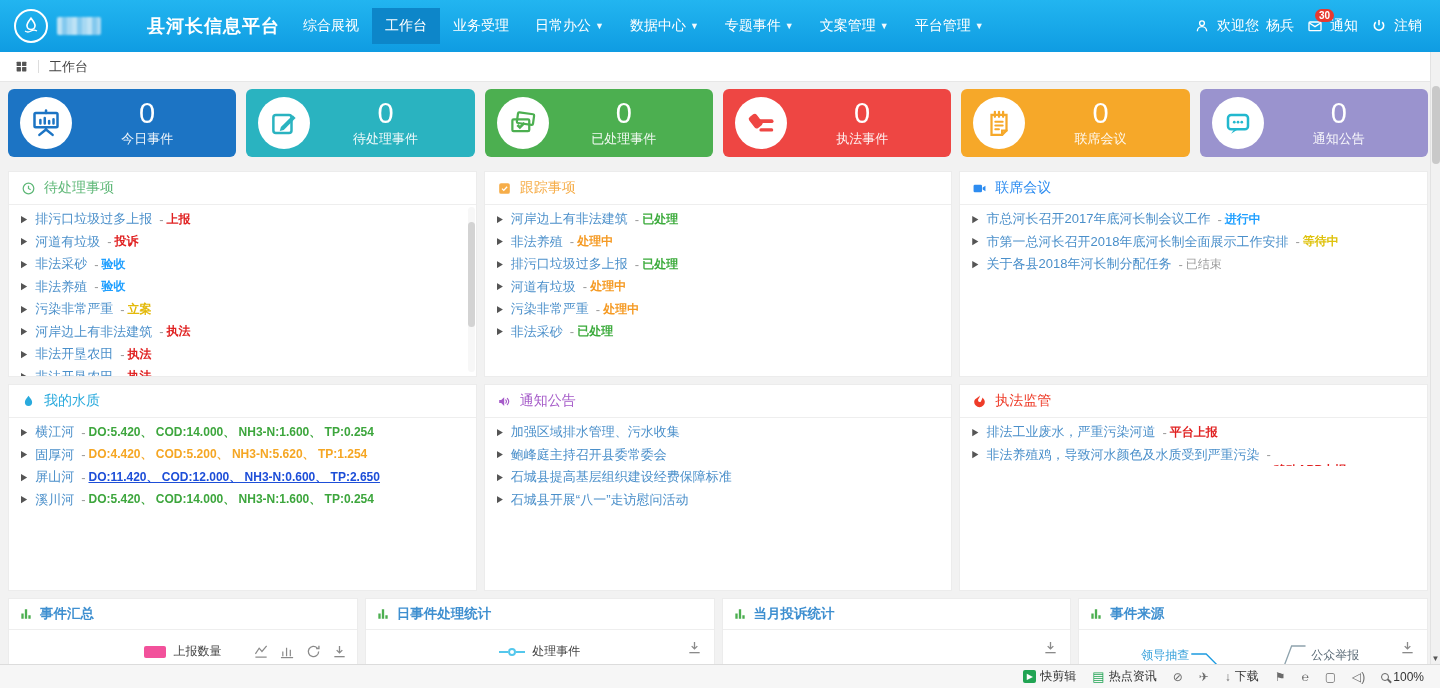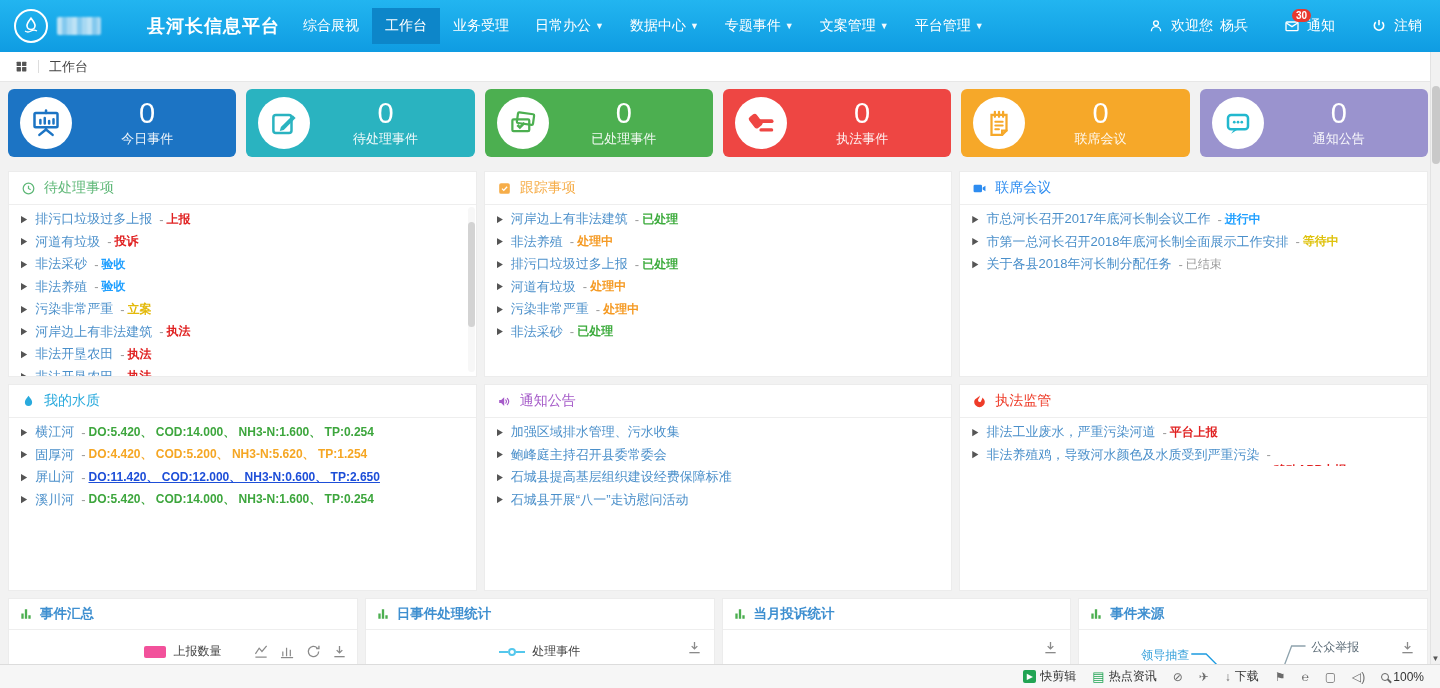--- a/index.html
+++ b/index.html
@@ -13,21 +13,21 @@
     align-items:center;justify-content:center;flex:0 0 auto;}
   .logo svg{width:22px;height:22px;}
   .masked{width:44px;height:18px;margin-left:9px;border-radius:2px;
     background:repeating-linear-gradient(90deg,#cfe9f7 0 5px,#8fcdef 5px 10px,#b7def4 10px 15px);
     filter:blur(1.3px);opacity:.9;}
   .brand{font-size:18px;font-weight:bold;margin:0 10px 0 2px;letter-spacing:1px;white-space:nowrap;padding-left:44px;}
   .menu{display:flex;height:36px;align-items:stretch;}
   .mi{display:flex;align-items:center;padding:0 13px;font-size:14px;cursor:pointer;white-space:nowrap;}
   .mi.active{background:#0d86c9;}
   .caret{font-size:9px;margin-left:4px;opacity:.95;}
-  .nav-right{margin-left:auto;display:flex;align-items:center;gap:36px;font-size:14px;}
+  .nav-right{margin-left:auto;display:flex;align-items:center;gap:13px;font-size:14px;}
   .ng{display:flex;align-items:center;gap:7px;cursor:pointer;position:relative;white-space:nowrap;}
   .ng svg{width:16px;height:16px;}
   .badge{position:absolute;top:-8px;left:8px;background:#e8392f;border-radius:8px;
     font-size:10px;line-height:13px;padding:0 4px;font-weight:bold;}
 
   
   .crumb{height:30px;background:#fff;border-bottom:1px solid #e7e7e7;display:flex;
     align-items:center;padding:0 15px;gap:10px;font-size:13px;color:#444;}
   .crumb svg{width:13px;height:13px;color:#555;}
   .cdiv{width:1px;height:13px;background:#ddd;}
@@ -567,21 +567,21 @@
             <path d="M8 2v7M5 6.5 8 9.5l3-3"></path>
               <path d="M2.5 13.5h11"></path>
           </svg>
         </div>
         <svg style="position:absolute;left:0;top:0;width:100%;height:100%;" viewBox="0 0 350 61" preserveAspectRatio="none">
           <path d="M118 61 C122 43 138 36 153 38 C169 40 177 49 181 61 Z" fill="#1d9be0"></path>
           <polyline points="113,24 128,24 141,37" fill="none" stroke="#1d9be0" stroke-width="1.3"></polyline>
           <polyline points="228,16 214,16 203,45" fill="none" stroke="#8ea3ad" stroke-width="1.3"></polyline>
         </svg>
         <span class="pielabel" style="left: 62px; top: 17px; color: rgb(59, 163, 220);">领导抽查</span>
-        <span class="pielabel" style="left: 232px; top: 9px; color: rgb(91, 107, 119);">公众举报</span>
+        <span class="pielabel" style="left: 232px; top: 17px; color: rgb(91, 107, 119);">公众举报</span>
       </div>
     </section>
   </div>
 </div>
 
 <div class="pscroll">
   <div class="pthumb"></div>
   <div class="parrow">▼</div>
 </div>
 

